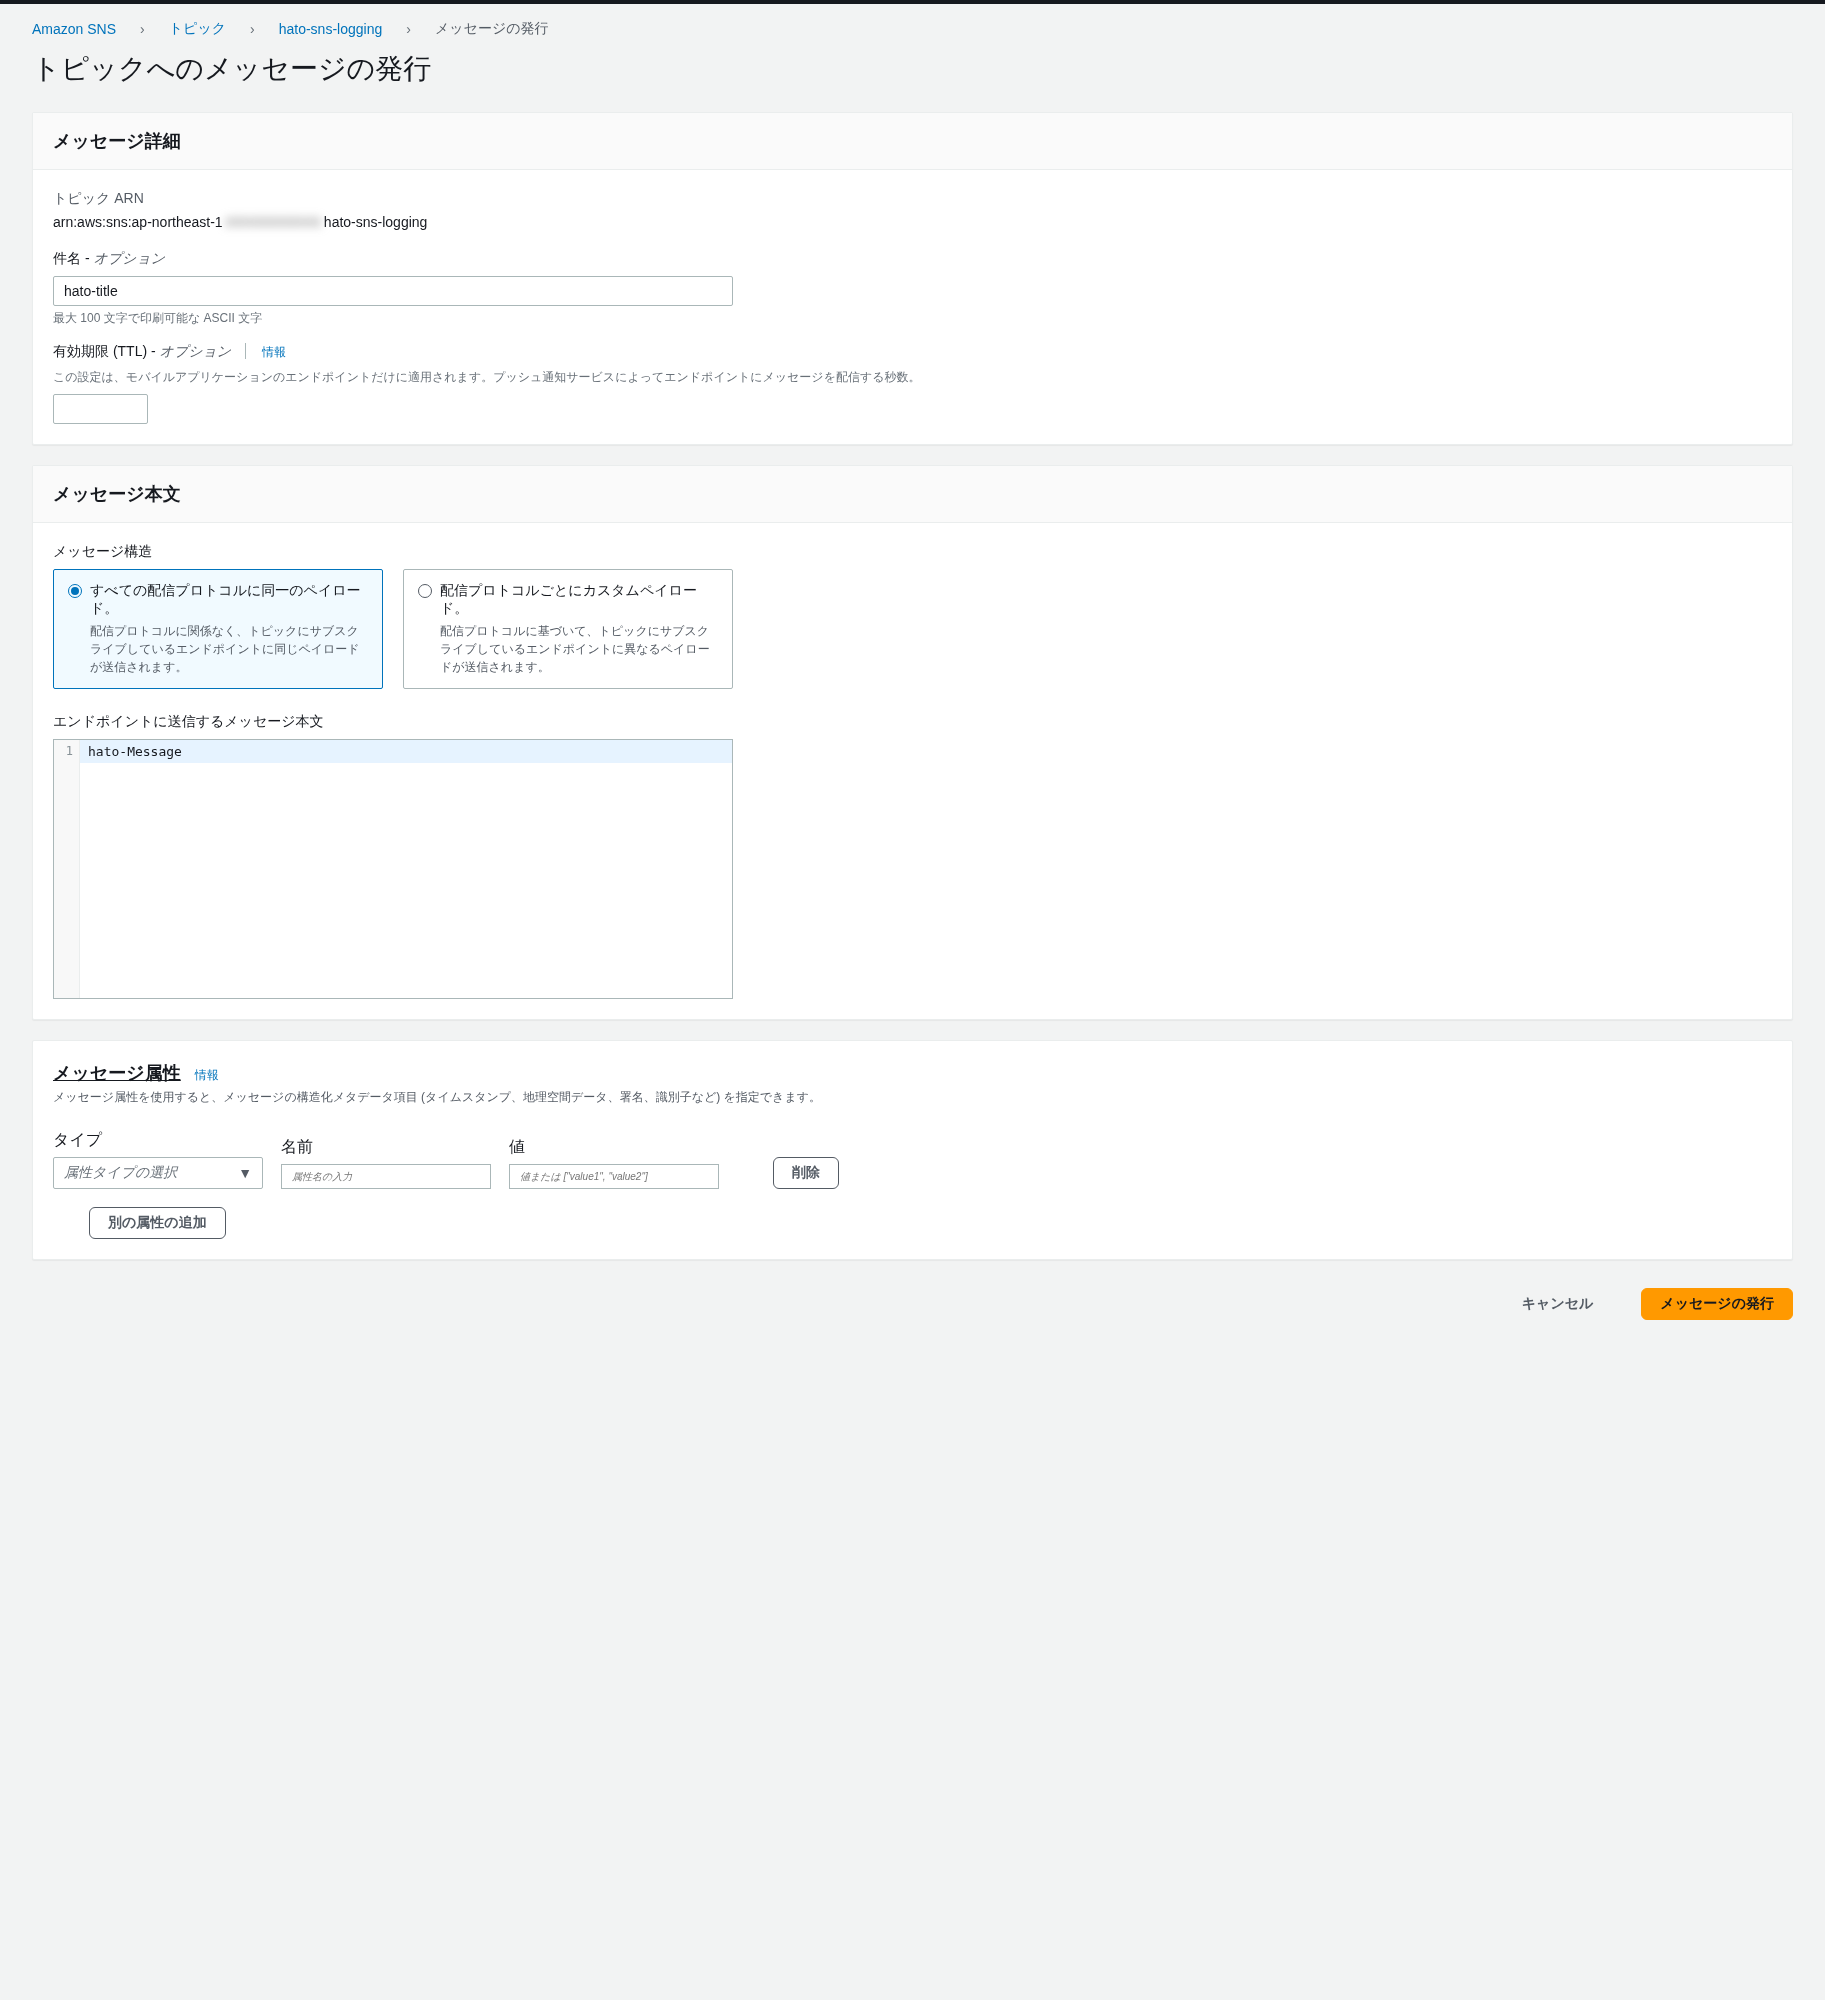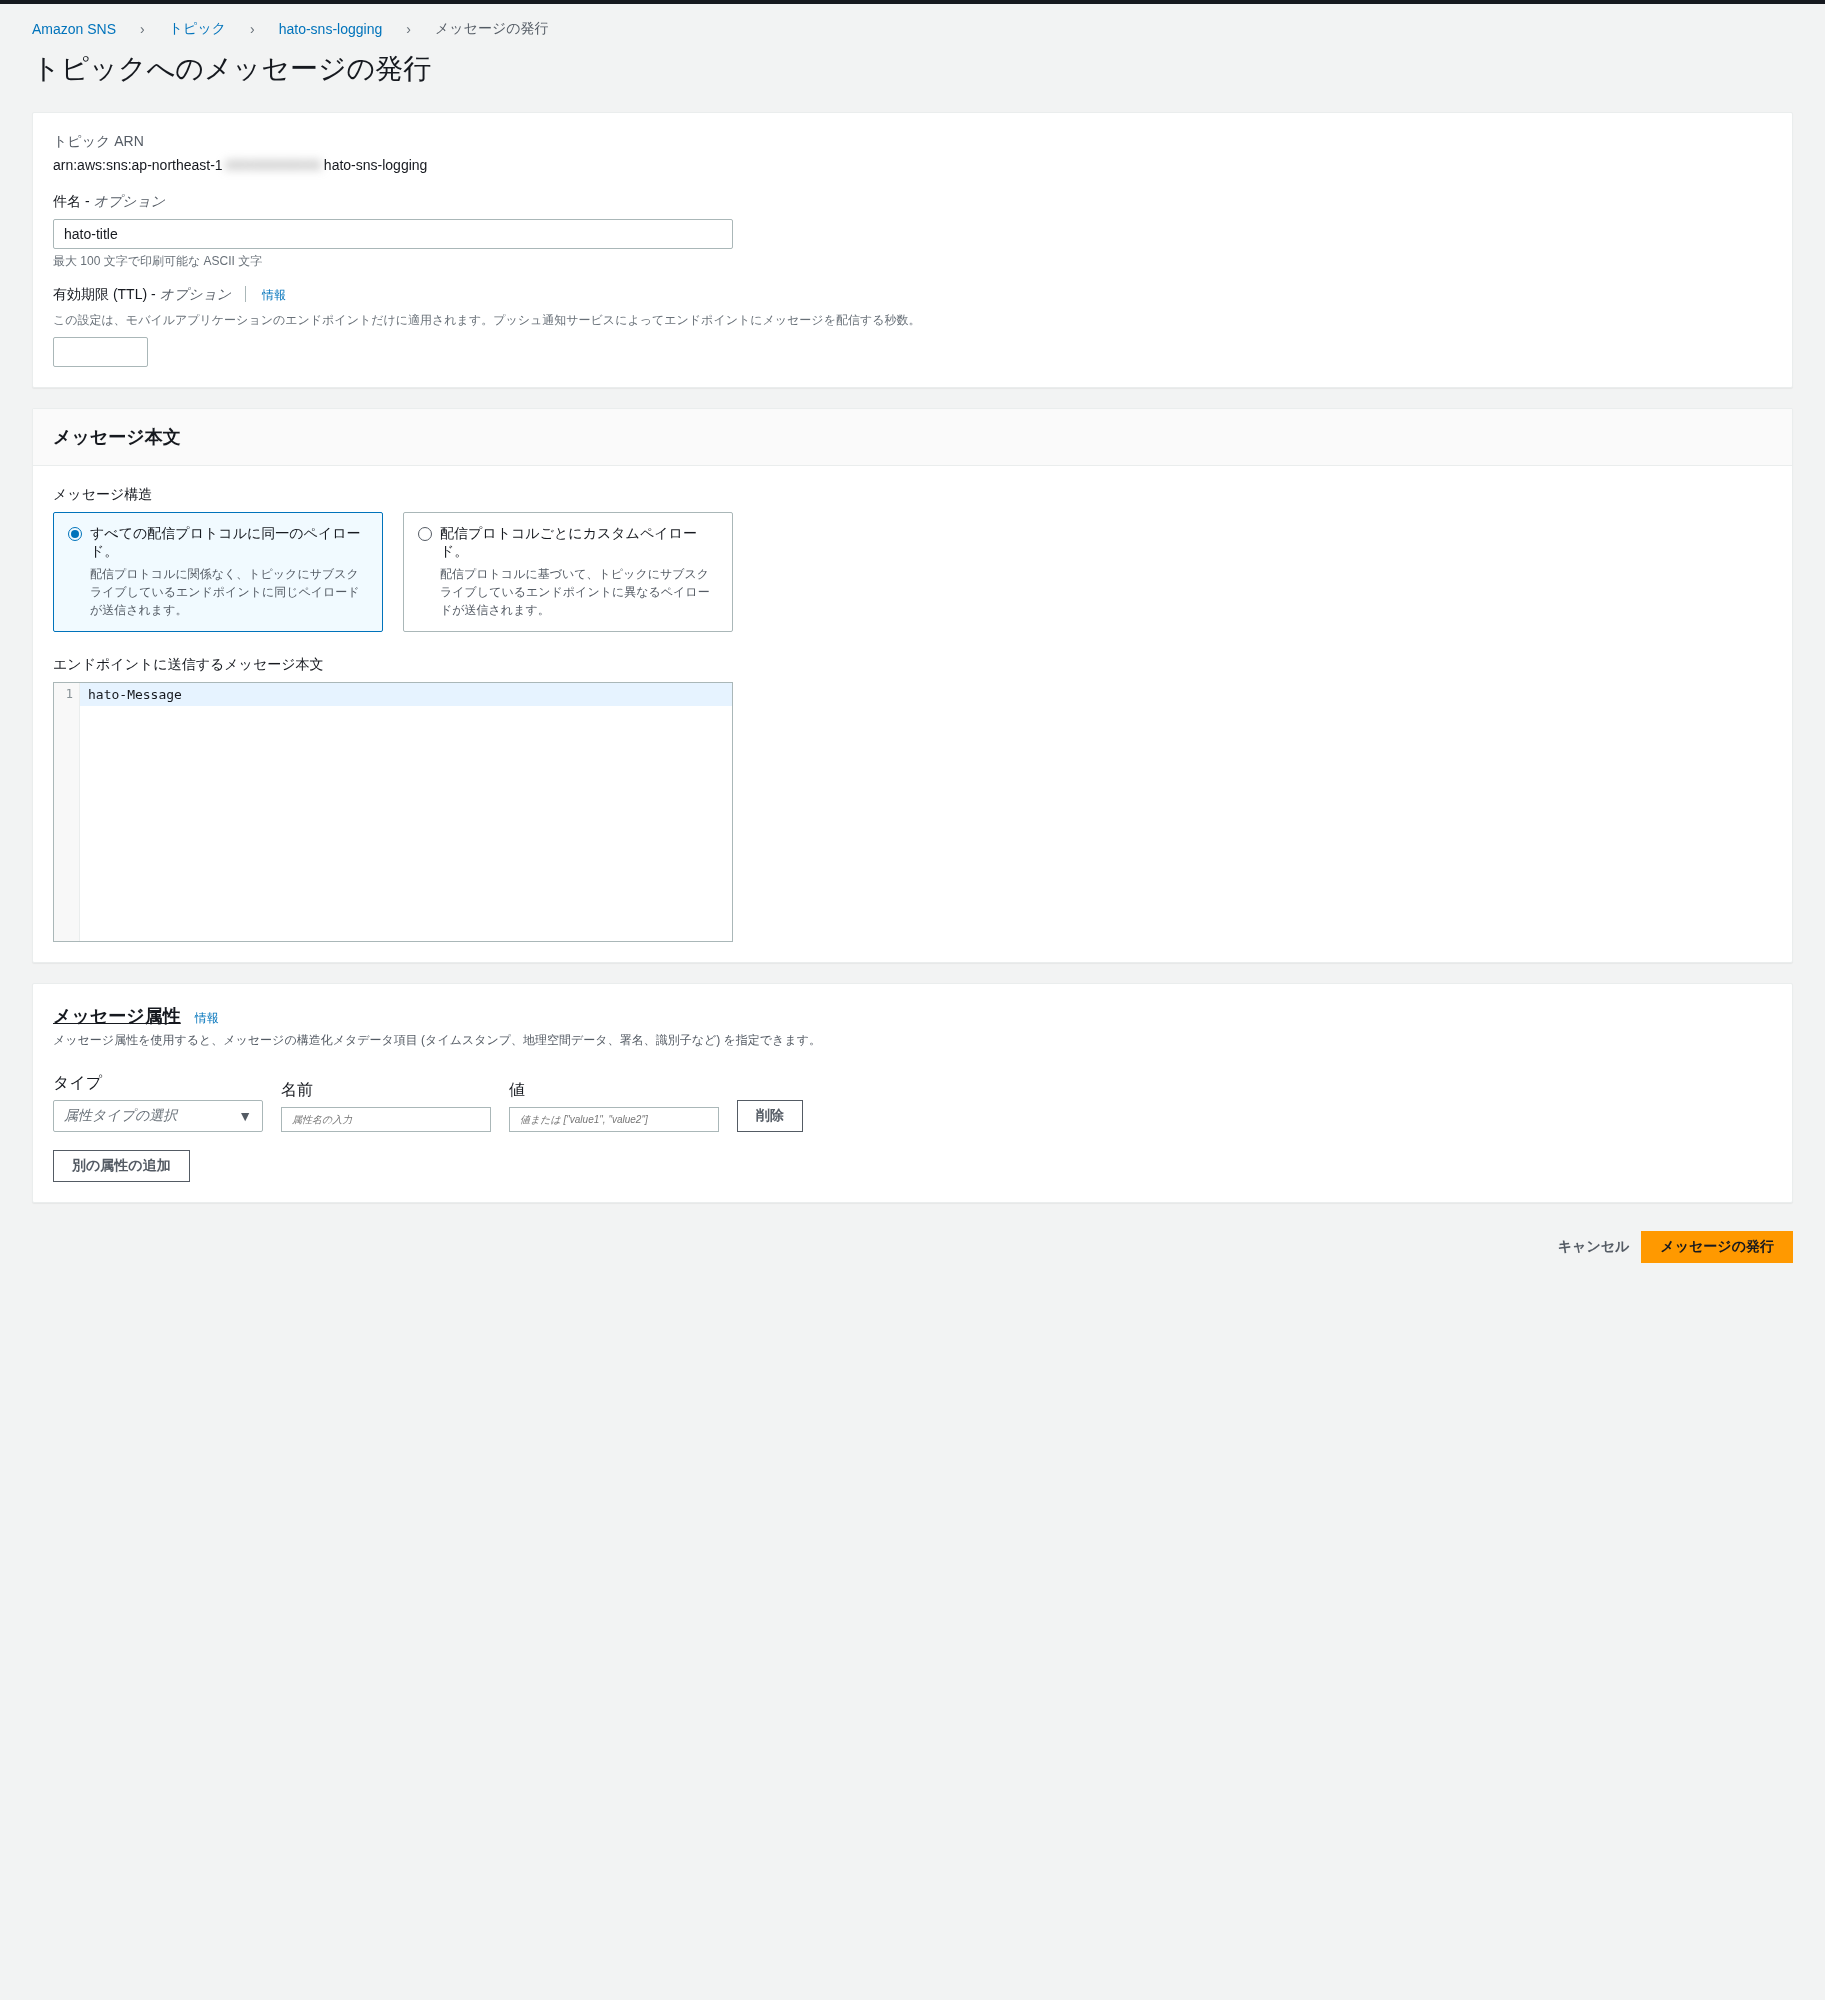--- a/index.html
+++ b/index.html
@@ -215,26 +215,27 @@
       border: 1px solid #aab7b8;
       border-radius: 0;
       font-size: 10px;
       font-style: italic;
       color: #687078;
       background: #fff;
     }
     .btn {
       padding: 6px 18px;
       border: 1px solid #545b64;
-      border-radius: 0;
+      border-radius: 6px;
       background: #fff;
       color: #545b64;
       font-size: 14px;
       font-weight: 700;
       cursor: pointer;
+      margin-left: 36px;
     }
     .btn-primary {
       background: #ff9900;
       border-color: #ff9900;
       color: #16191f;
     }
     .btn-link {
       border: none;
       background: none;
       color: #545b64;
@@ -272,20 +273,23 @@
     <a href="#">トピック</a>
     <span class="sep">›</span>
     <a href="#">hato-sns-logging</a>
     <span class="sep">›</span>
     <span class="current">メッセージの発行</span>
   </nav>
 
   <h1 class="page-title">トピックへのメッセージの発行</h1>
 
   <div class="panel">
+    <div class="panel-header">
+      <h2>メッセージ詳細</h2>
+    </div>
     <div class="panel-body">
       <div class="field-label">トピック ARN</div>
       <div class="field-value">
         <span>arn:aws:sns:ap-northeast-1</span><span style="filter: blur(4px); color:#888;">:000000000000:</span><span>hato-sns-logging</span>
       </div>
 
       <div class="section-label">
         <span>件名 - </span><span class="optional">オプション</span>
       </div>
       <input class="text-input" type="text" value="hato-title" style="">

